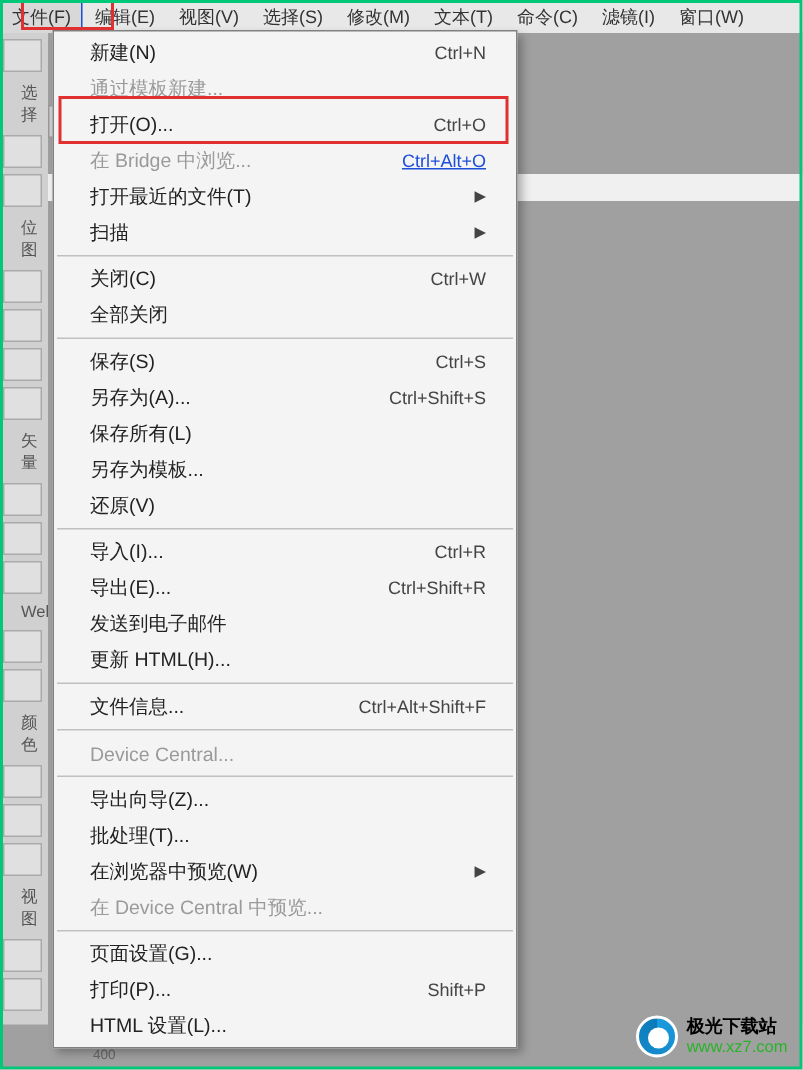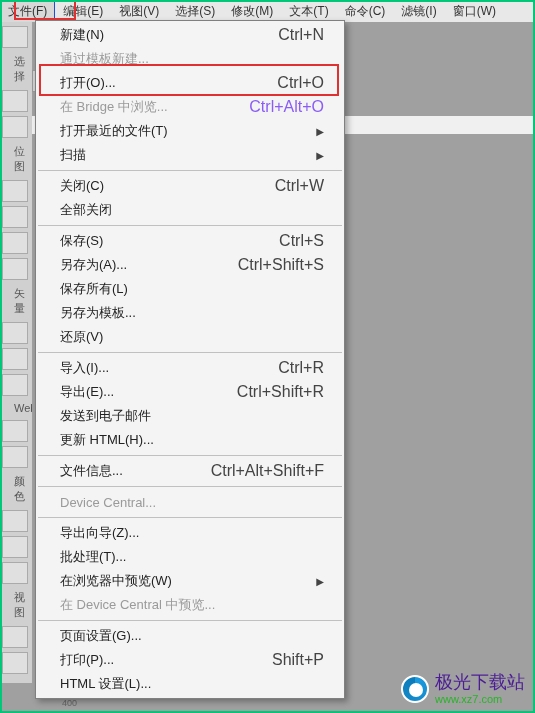--- a/index.html
+++ b/index.html
@@ -19,35 +19,35 @@
 
 .canvas-area { flex: 1; background: #a0a0a0; position: relative; }
 .tab-row { position: absolute; top: 48px; left: 0; right: 0; height: 22px; display: flex; font-size: 11px; }
 .tab { padding: 3px 8px; background: #d0d0d0; border: 1px solid #999; color: #333; }
 .ruler-h { position: absolute; top: 94px; left: 0; right: 0; height: 18px; background: #f0f0f0; font-size: 9px; color: #555; display: flex; }
 .ruler-tick { position: relative; border-left: 1px solid #888; padding-left: 2px; }
 
 .dropdown { position: absolute; top: 20px; left: 35px; width: 310px; background: #f4f4f4; border: 1px solid #808080; box-shadow: 3px 3px 6px rgba(0,0,0,0.3); z-index: 20; font-size: 13px; padding: 2px 0; }
 .menu-row { display: flex; justify-content: space-between; align-items: center; padding: 4px 20px 4px 24px; color: #222; cursor: pointer; height: 24px; }
 .menu-row.disabled { color: #9a9a9a; }
-.menu-shortcut { color: #444; font-size: 16px; }
-.menu-row.disabled .menu-shortcut { color: #8b5cf6; }
+.menu-shortcut { color: #444; font-size: 12px; }
+.menu-row.disabled .menu-shortcut { color: #1d4ed8; text-decoration: underline; }
 .menu-sep { height: 1px; background: #c0c0c0; margin: 3px 2px; }
 .submenu-arrow { font-size: 10px; color: #444; }
 
 .red-highlight { position: absolute; top: 64px; left: 39px; width: 300px; height: 32px; border: 2px solid #e03030; z-index: 40; pointer-events: none; }
 
 .secondary-toolbar { position: absolute; top: 22px; left: 350px; right: 0; height: 26px; background: #d0d0d0; display: flex; align-items: center; gap: 6px; padding: 0 6px; }
 .sec-icon { width: 18px; height: 18px; background: #b8b8b8; border: 1px solid #888; }
 
 .watermark { position: absolute; bottom: 8px; right: 10px; display: flex; align-items: center; gap: 6px; z-index: 60; }
 .wm-logo { width: 28px; height: 28px; border-radius: 50%; background: conic-gradient(#1a9be0, #0d7ab8); border: 2px solid #fff; position: relative; }
 .wm-logo::after { content: ""; position: absolute; top: 6px; left: 6px; width: 14px; height: 14px; border-radius: 50%; background: #fff; }
 .wm-text { display: flex; flex-direction: column; line-height: 1.1; }
-.wm-title { font-size: 18px; font-weight: normal; color: #4c1d95; }
+.wm-title { font-size: 12px; font-weight: bold; color: #000000; }
 .wm-url { font-size: 11px; color: #28b428; }
 
 .bottom-ruler { position: absolute; bottom: 0; left: 32px; right: 0; height: 20px; display: flex; align-items: center; font-size: 9px; color: #666; padding-left: 30px; }
 </style>
 </head>
 <body>
 
 <div class="border-frame"></div>
 
 <div class="menubar">

